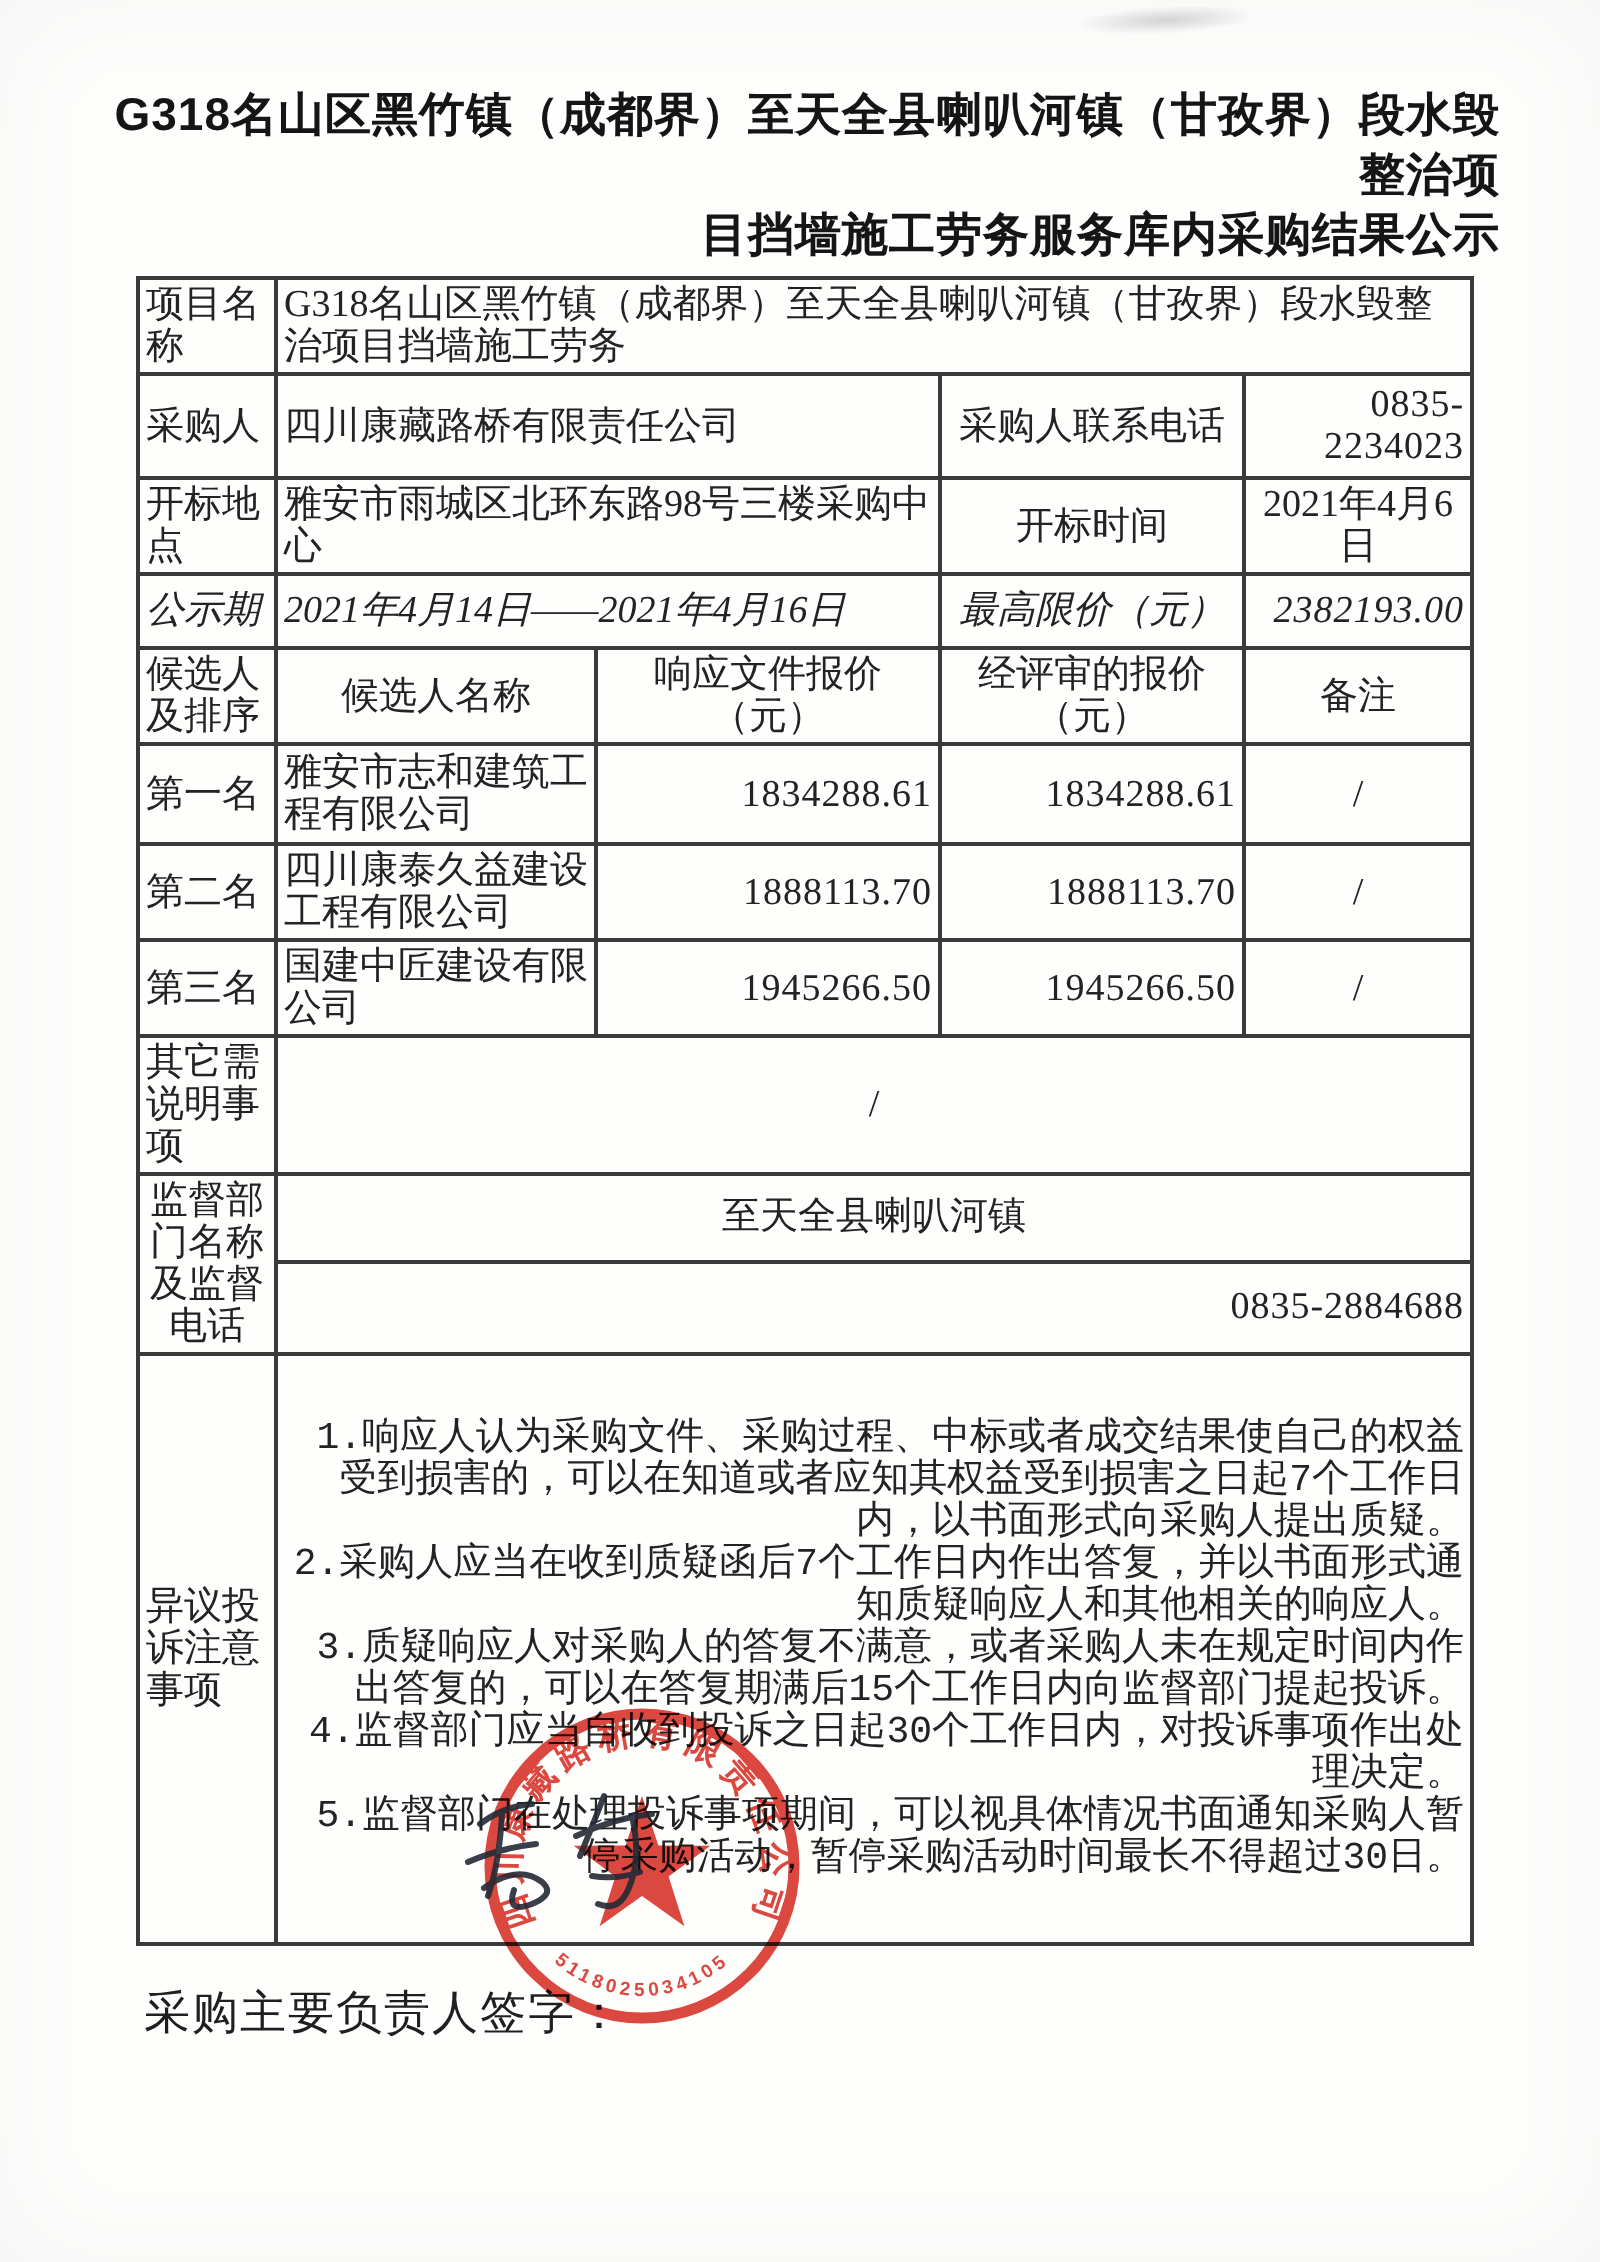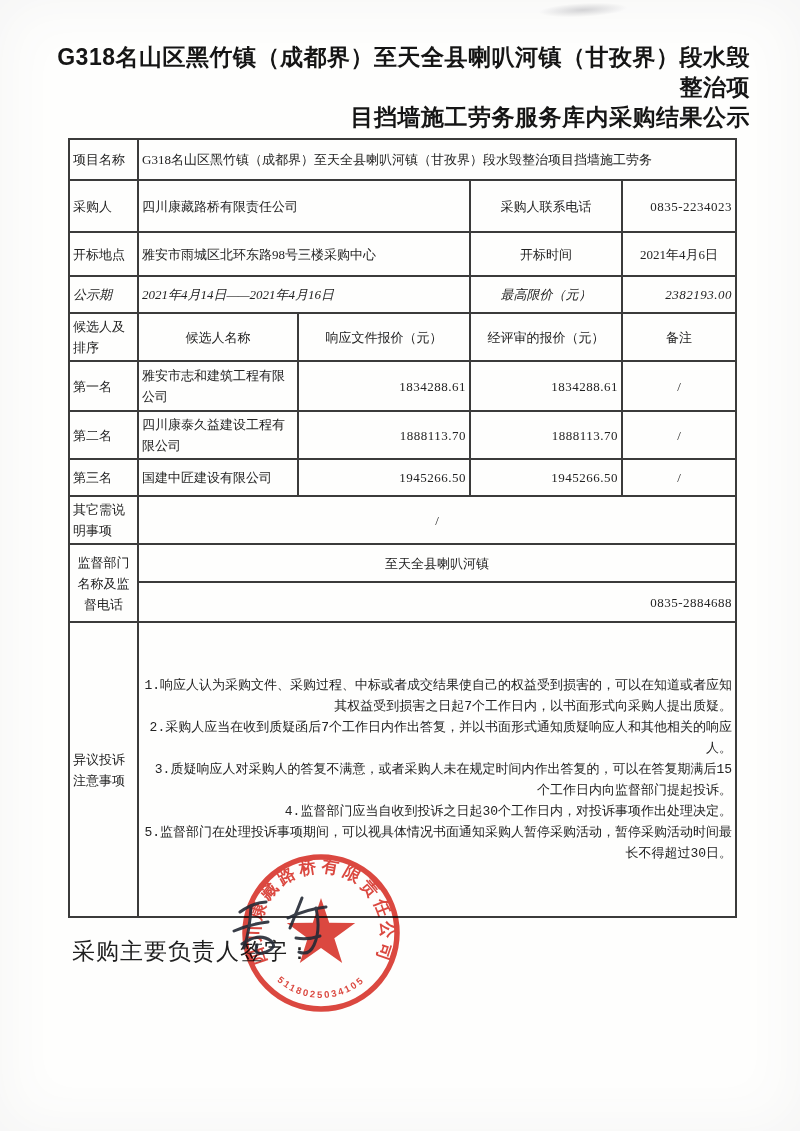--- a/index.html
+++ b/index.html
@@ -27,21 +27,21 @@
     font-weight:700;font-size:23px;line-height:30px;
     text-align:right;color:#151515;letter-spacing:.5px;
   }
   table.doc{
     border-collapse:collapse;table-layout:fixed;
     margin:6px 0 0 68px;width:667px;
   }
   table.doc td{
     border:2px solid #3b3b3b;
     vertical-align:middle;
-    font-size:13px;line-height:21px;
+    font-size:19px;line-height:21px;
     padding:2px 3px;
     overflow:hidden;
   }
   td.lbl{padding-left:3px;padding-right:2px;}
   td.ctr{text-align:center;}
   td.left{text-align:left;padding-left:6px;}
   td.num{text-align:right;letter-spacing:.5px;}
   td.sup-lbl{text-align:center;padding:2px 2px;}
   tr.r1{height:41px;} tr.r2{height:52px;} tr.r3{height:44px;} tr.r4{height:37px;font-style:italic;}
   tr.r5{height:42px;} tr.r6{height:50px;} tr.r7{height:46px;} tr.r8{height:37px;}

